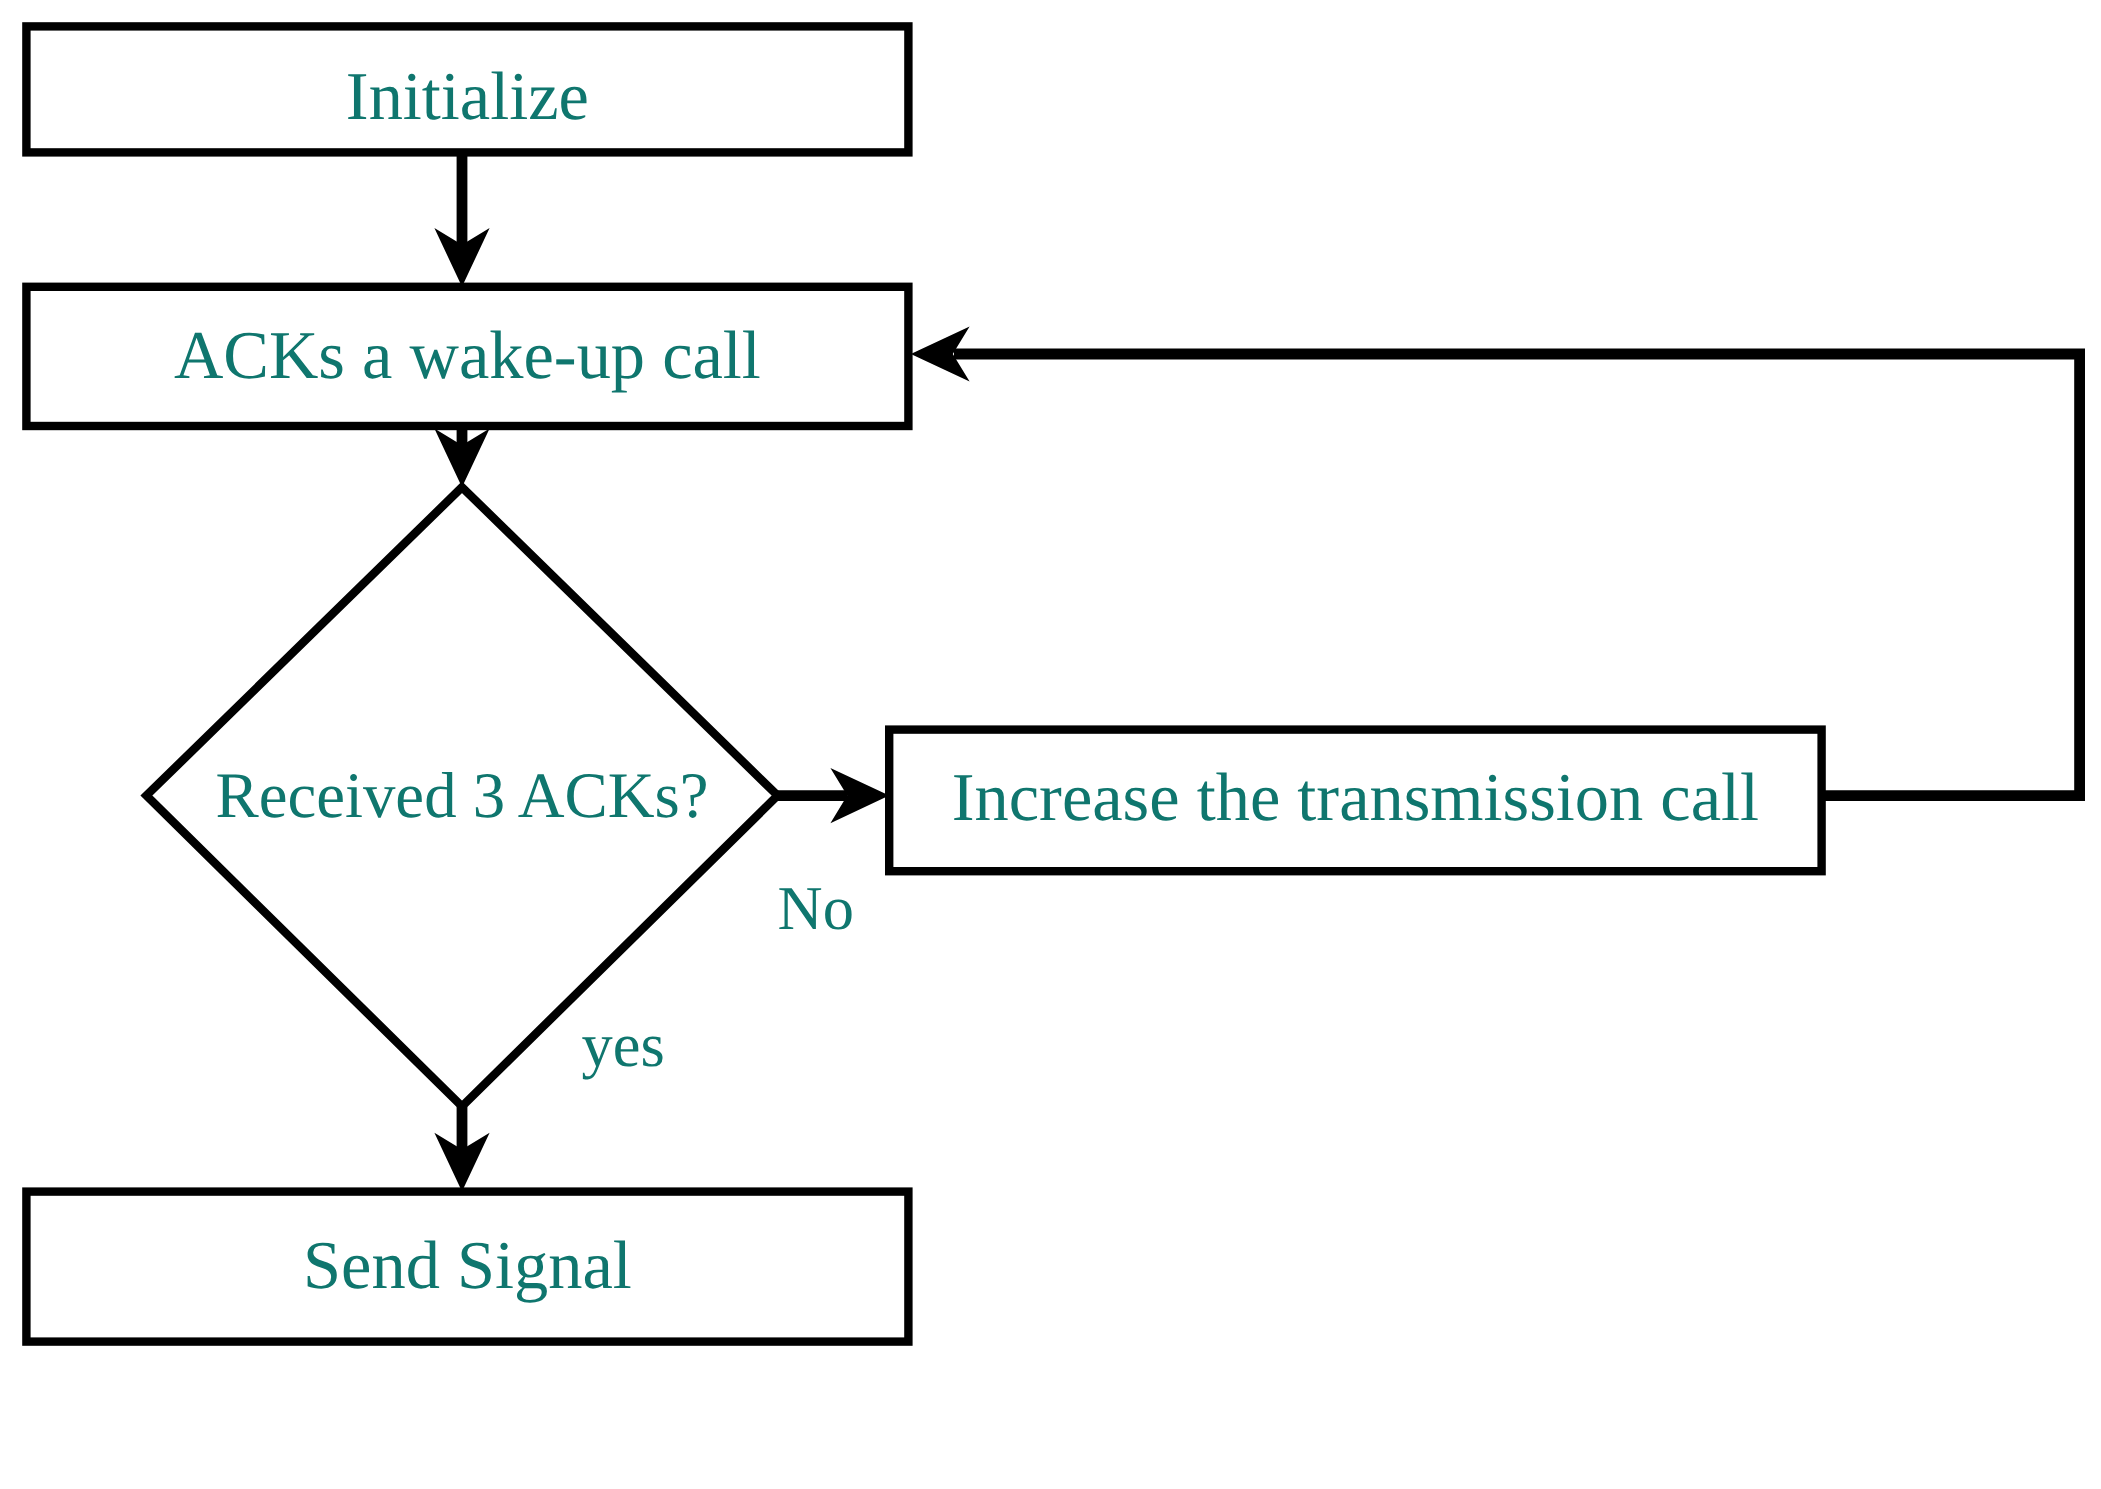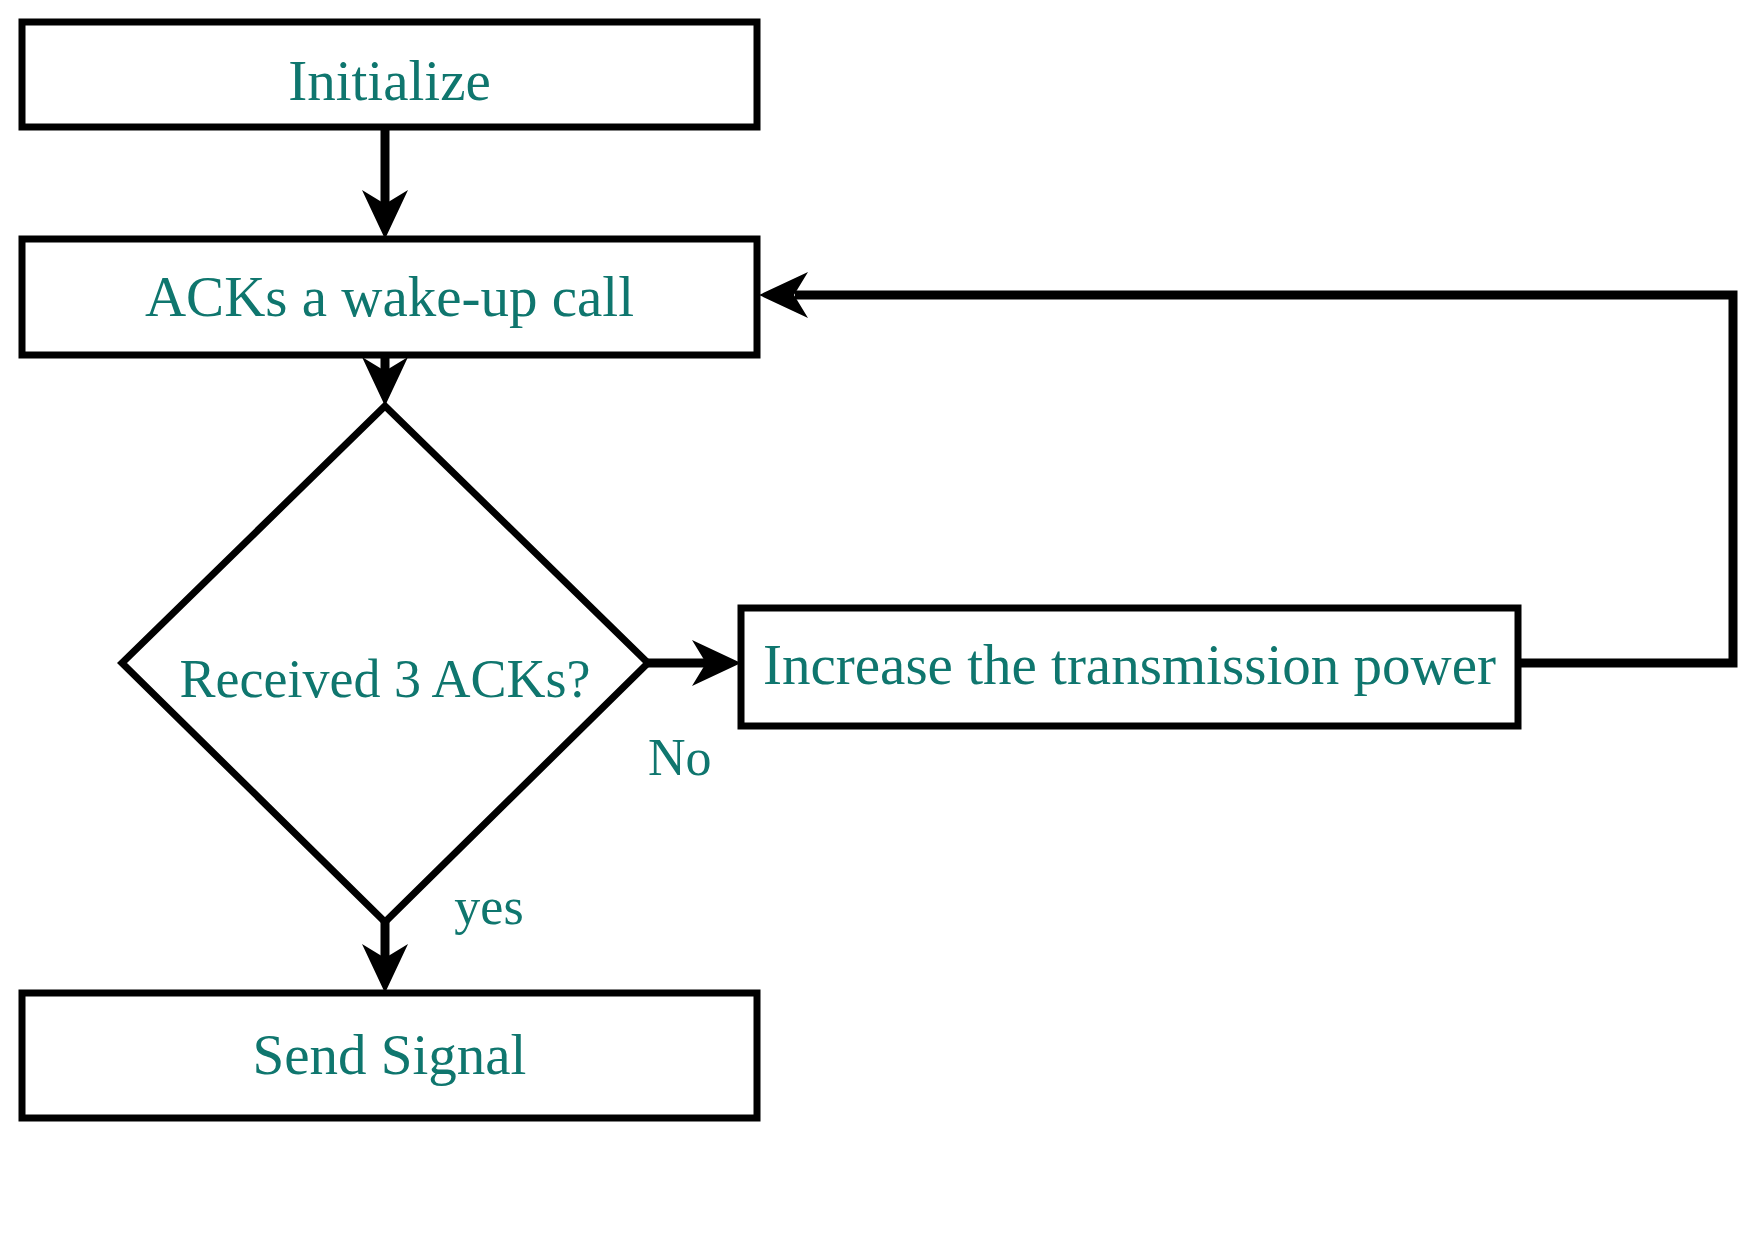--- a/index.html
+++ b/index.html
@@ -46,21 +46,20 @@
     white-space: nowrap;
     text-align: center;
     line-height: 1;
     user-select: none;
   }
   .box-label {
     font-size: 57px;
   }
   .diamond-label {
     font-size: 54px;
-    margin-top: 16px;
   }
   .edge-label {
     font-size: 52px;
   }
 </style>
 </head>
 <body>
 
 <div id="canvas">
 
@@ -91,21 +90,21 @@
     <polyline class="edge-line" points="1518,663 1733,663 1733,295 795,295"></polyline>
     <polygon class="arrow-head" points="759,295 808,272 794,295 808,318"></polygon>
   </svg>
 
   <div class="node-label box-label" style="left:22px; top:52px; width:735px;">Initialize</div>
 
   <div class="node-label box-label" style="left:22px; top:268px; width:735px;">ACKs a wake-up call</div>
 
   <div class="node-label diamond-label" style="left:122px; top:636px; width:526px;">Received 3 ACKs?</div>
 
-  <div class="node-label box-label" style="left:747px; top:636px; width:765px;">Increase the transmission power</div>
+  <div class="node-label box-label" style="left:747px; top:636px; width:765px;">Increase the transmission call</div>
 
   <div class="node-label box-label" style="left:22px; top:1026px; width:735px;">Send Signal</div>
 
   <div class="node-label edge-label" style="left:648px; top:712px; width:110px; text-align:left;margin-top:20px;">No</div>
 
-  <div class="node-label edge-label" style="left:424px; top:881px; width:130px; text-align:center;">yes</div>
+  <div class="node-label edge-label" style="left:424px; top:846px; width:130px; text-align:right;">yes</div>
 
 </div>
 
 </body></html>

